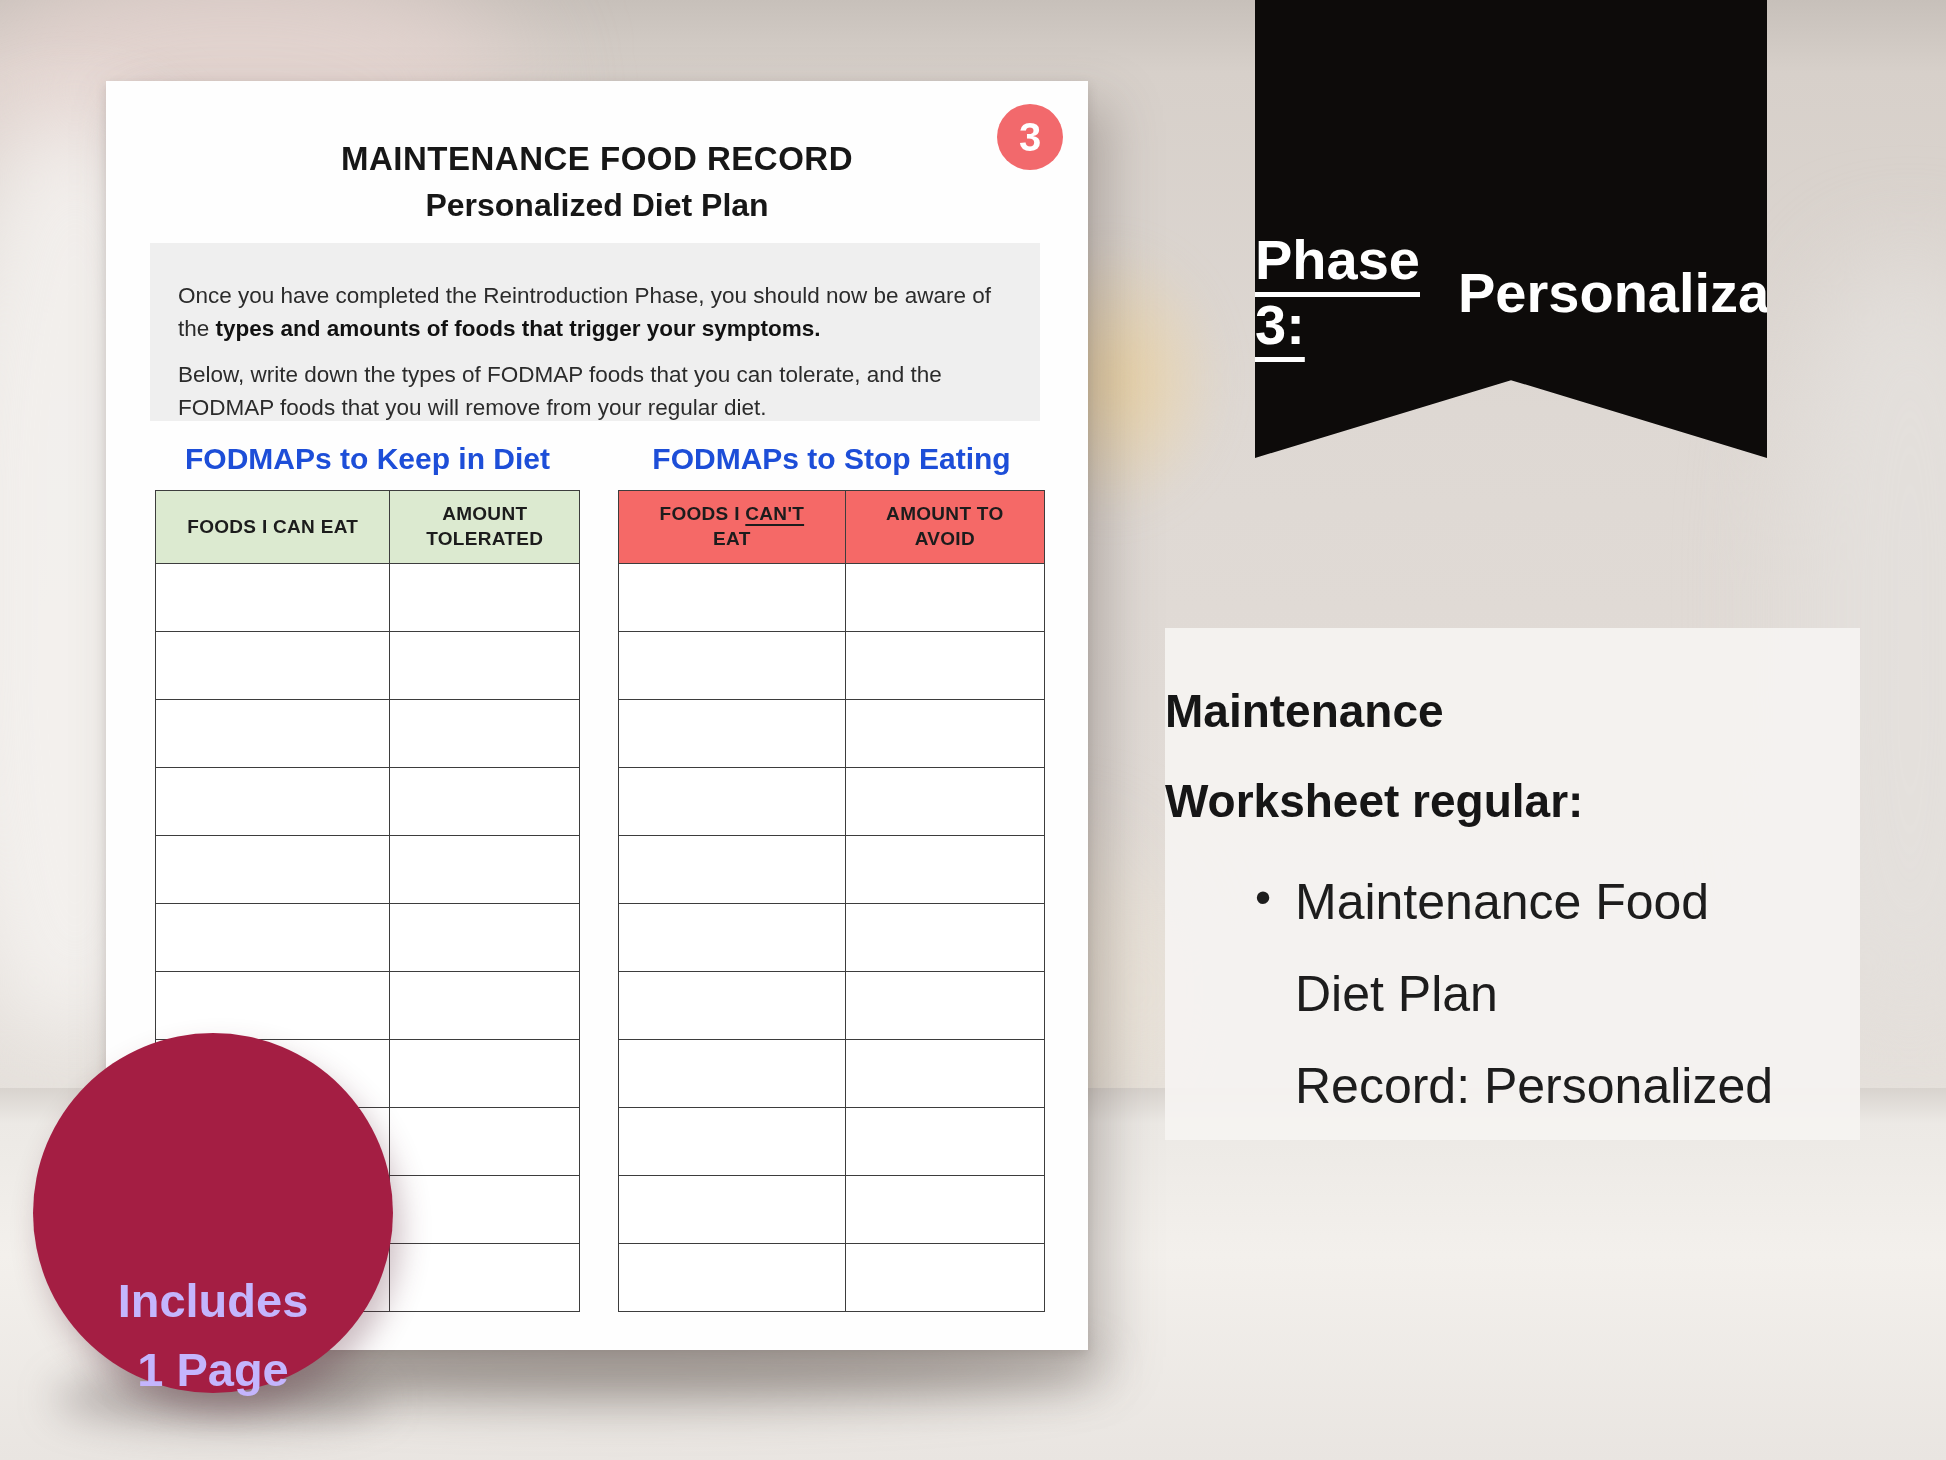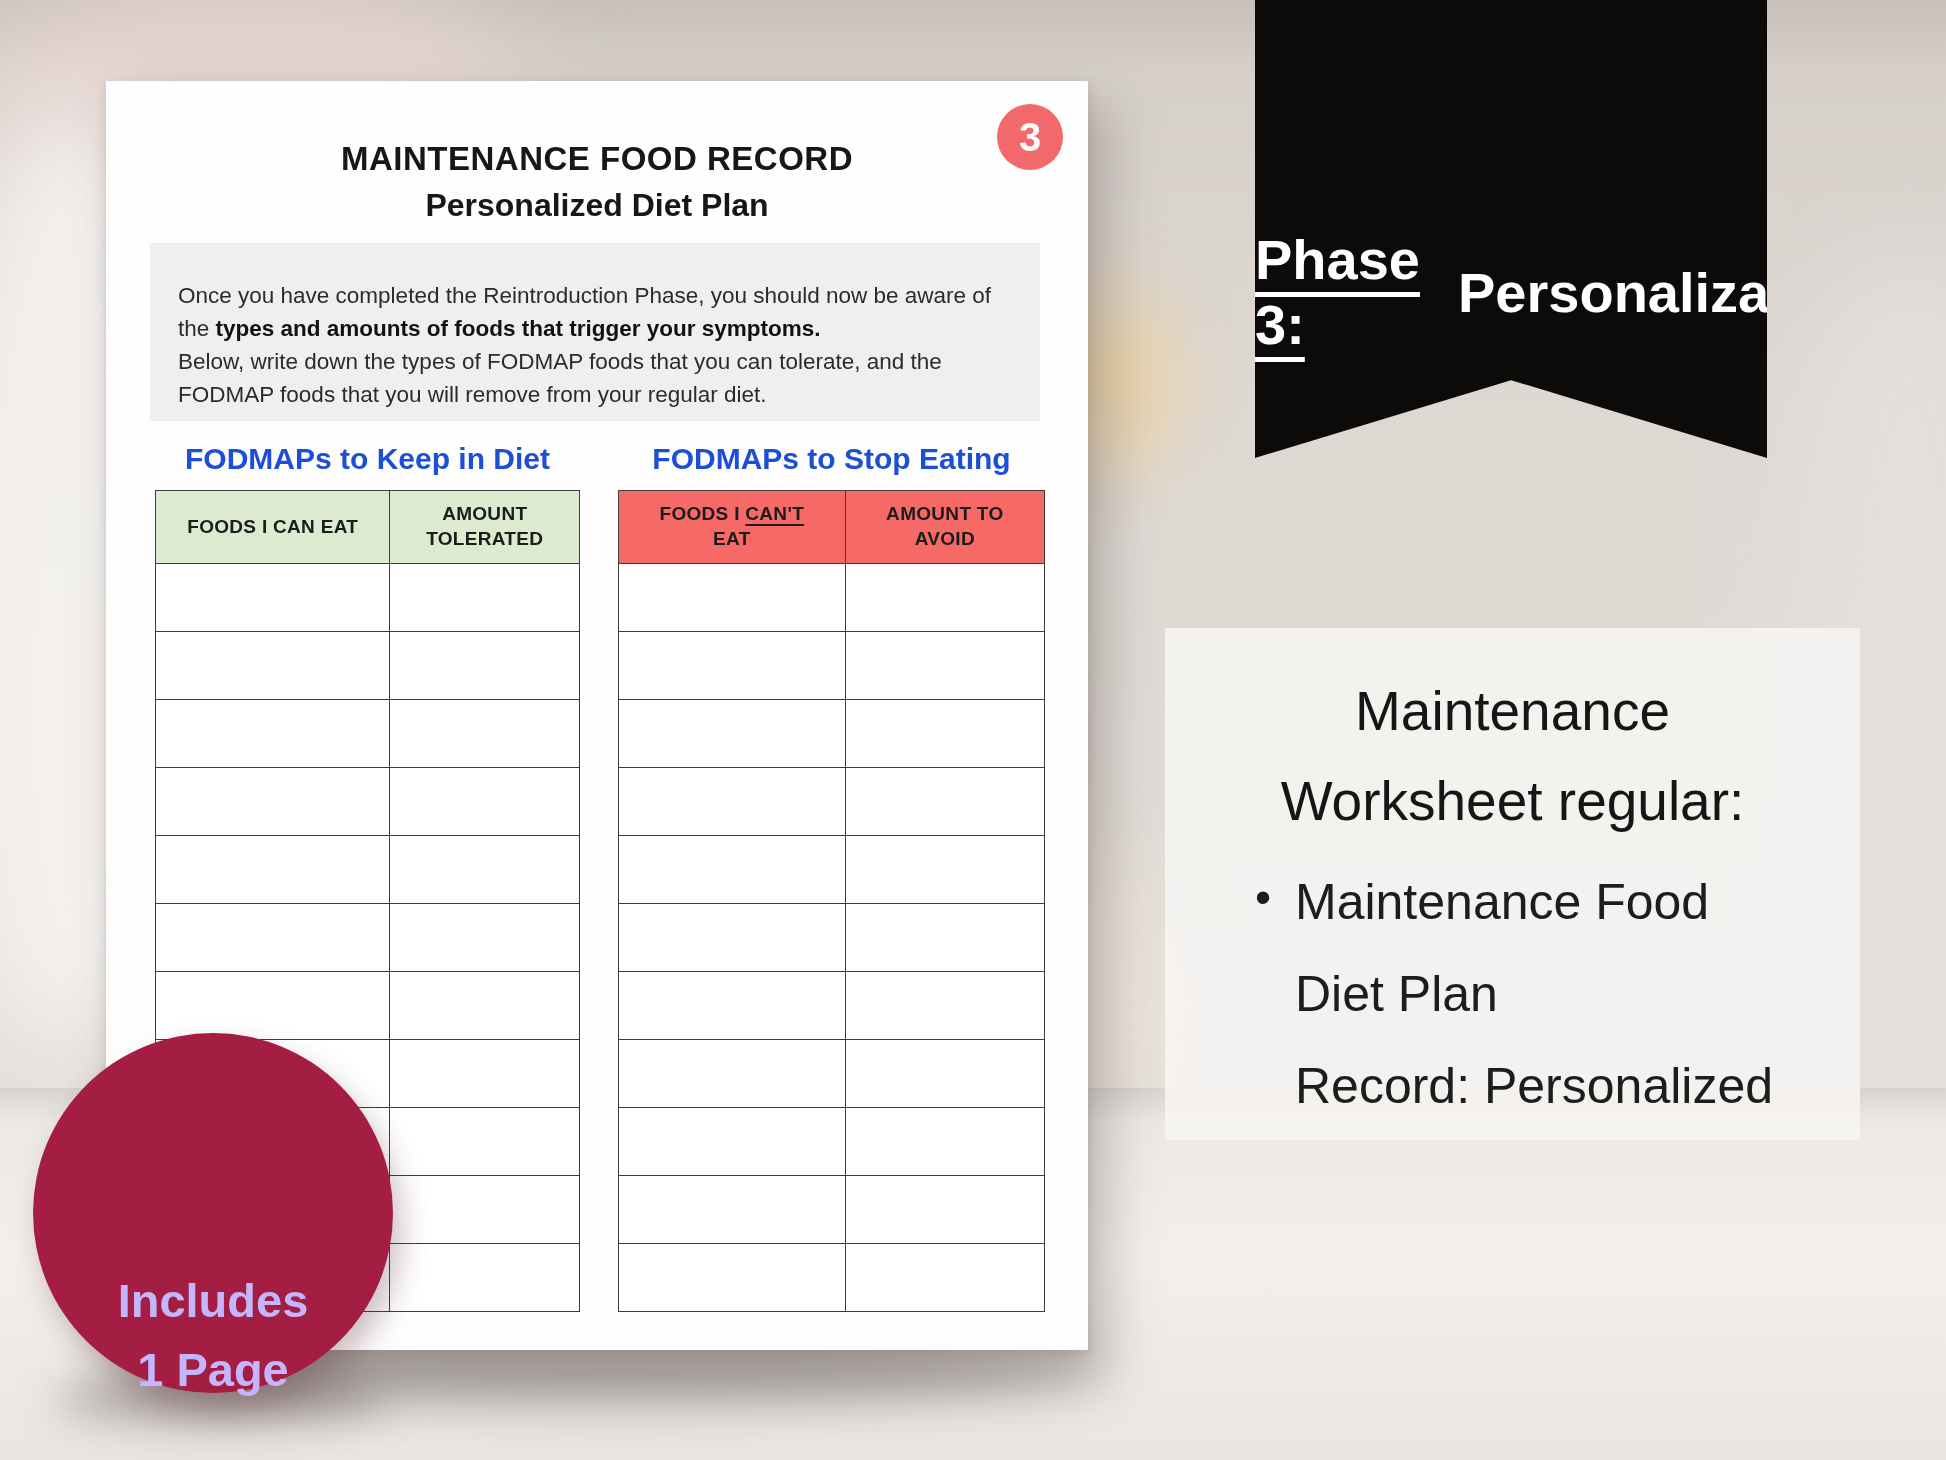--- a/index.html
+++ b/index.html
@@ -25,21 +25,21 @@
     background:#fefefe; box-shadow:20px 24px 48px rgba(96,86,80,0.35), 0 4px 10px rgba(96,86,80,0.2); }
   .badge { position:absolute; top:23px; right:25px; width:66px; height:66px; border-radius:50%;
     background:var(--badge,#f2696c); color:#fff; font-weight:700; font-size:40px;
     display:flex; align-items:center; justify-content:center; }
   .title1 { position:absolute; left:0; top:59px; width:100%; text-align:center;
     font-size:33px; font-weight:800; color:#171717; letter-spacing:0.5px; }
   .title2 { position:absolute; left:0; top:106px; width:100%; text-align:center;
     font-size:32px; font-weight:800; color:#171717; }
   .intro { position:absolute; left:44px; top:162px; width:890px; height:178px;
     background:var(--intro-box,#efefef); padding:36px 28px; font-size:22.5px; line-height:1.47; color:#2b2b2b; }
-  .intro p + p { }
+  .intro p + p { margin-top:13px; }
   .intro b { font-weight:700; color:#111; }
 
   .tables { position:absolute; left:49px; top:357px; width:890px; }
   .tcol { position:absolute; top:0; }
   .tcol.keep { left:0;     width:425px; }
   .tcol.stop { left:463px; width:427px; }
   .ttitle { height:52px; text-align:center; font-size:30px; font-weight:800; color:#1d4ed8; padding-top:4px; }
   table.wtable { width:100%; border-collapse:collapse; table-layout:fixed; background:#fff; }
   table.wtable th, table.wtable td { border:1.5px solid #3d3d3d; }
   table.wtable th { height:73px; font-size:19px; font-weight:800; color:#1c1c1c;
@@ -56,21 +56,21 @@
     background:var(--banner-bg,#0d0b0a); color:var(--banner-text,#ffffff);
     clip-path:polygon(0 0,100% 0,100% 100%,50% 83%,0 100%);
     display:flex; flex-direction:row; align-items:center; padding-top:126px; gap:38px; }
   .banner .b1 { font-size:56px; font-weight:700; text-decoration:underline;
     text-decoration-thickness:5px; text-underline-offset:13px; }
   .banner .b2 { font-size:56px; font-weight:700; }
 
   
   .includes { position:absolute; left:1165px; top:628px; width:695px; height:512px;
     background:rgba(245,243,241,0.93); padding-top:38px; color:#161616; }
-  .includes .ih { text-align:center; font-size:55px; font-weight:400; line-height:90px; }
+  .includes .ih { text-align:left; font-size:46px; font-weight:700; line-height:90px; }
   .bullet-item { position:relative; margin:10px 30px 0 130px; font-size:50px; font-weight:400; color:#1d1d1d; }
   .bullet-item .dot { position:absolute; left:-40px; top:14px; font-size:46px; }
   .bullet-item .bl div { line-height:92px; }
 
   
   .sticker { position:absolute; left:33px; top:1033px; width:360px; height:360px; border-radius:50%;
     background:var(--sticker-bg,#a41e43); color:#c4b5fd; display:flex; flex-direction:column;
     align-items:center; justify-content:flex-end; gap:22px;
     box-shadow:8px 16px 30px rgba(90,40,55,0.3); }
   .sticker div { font-size:47px; font-weight:700; line-height:1; }

